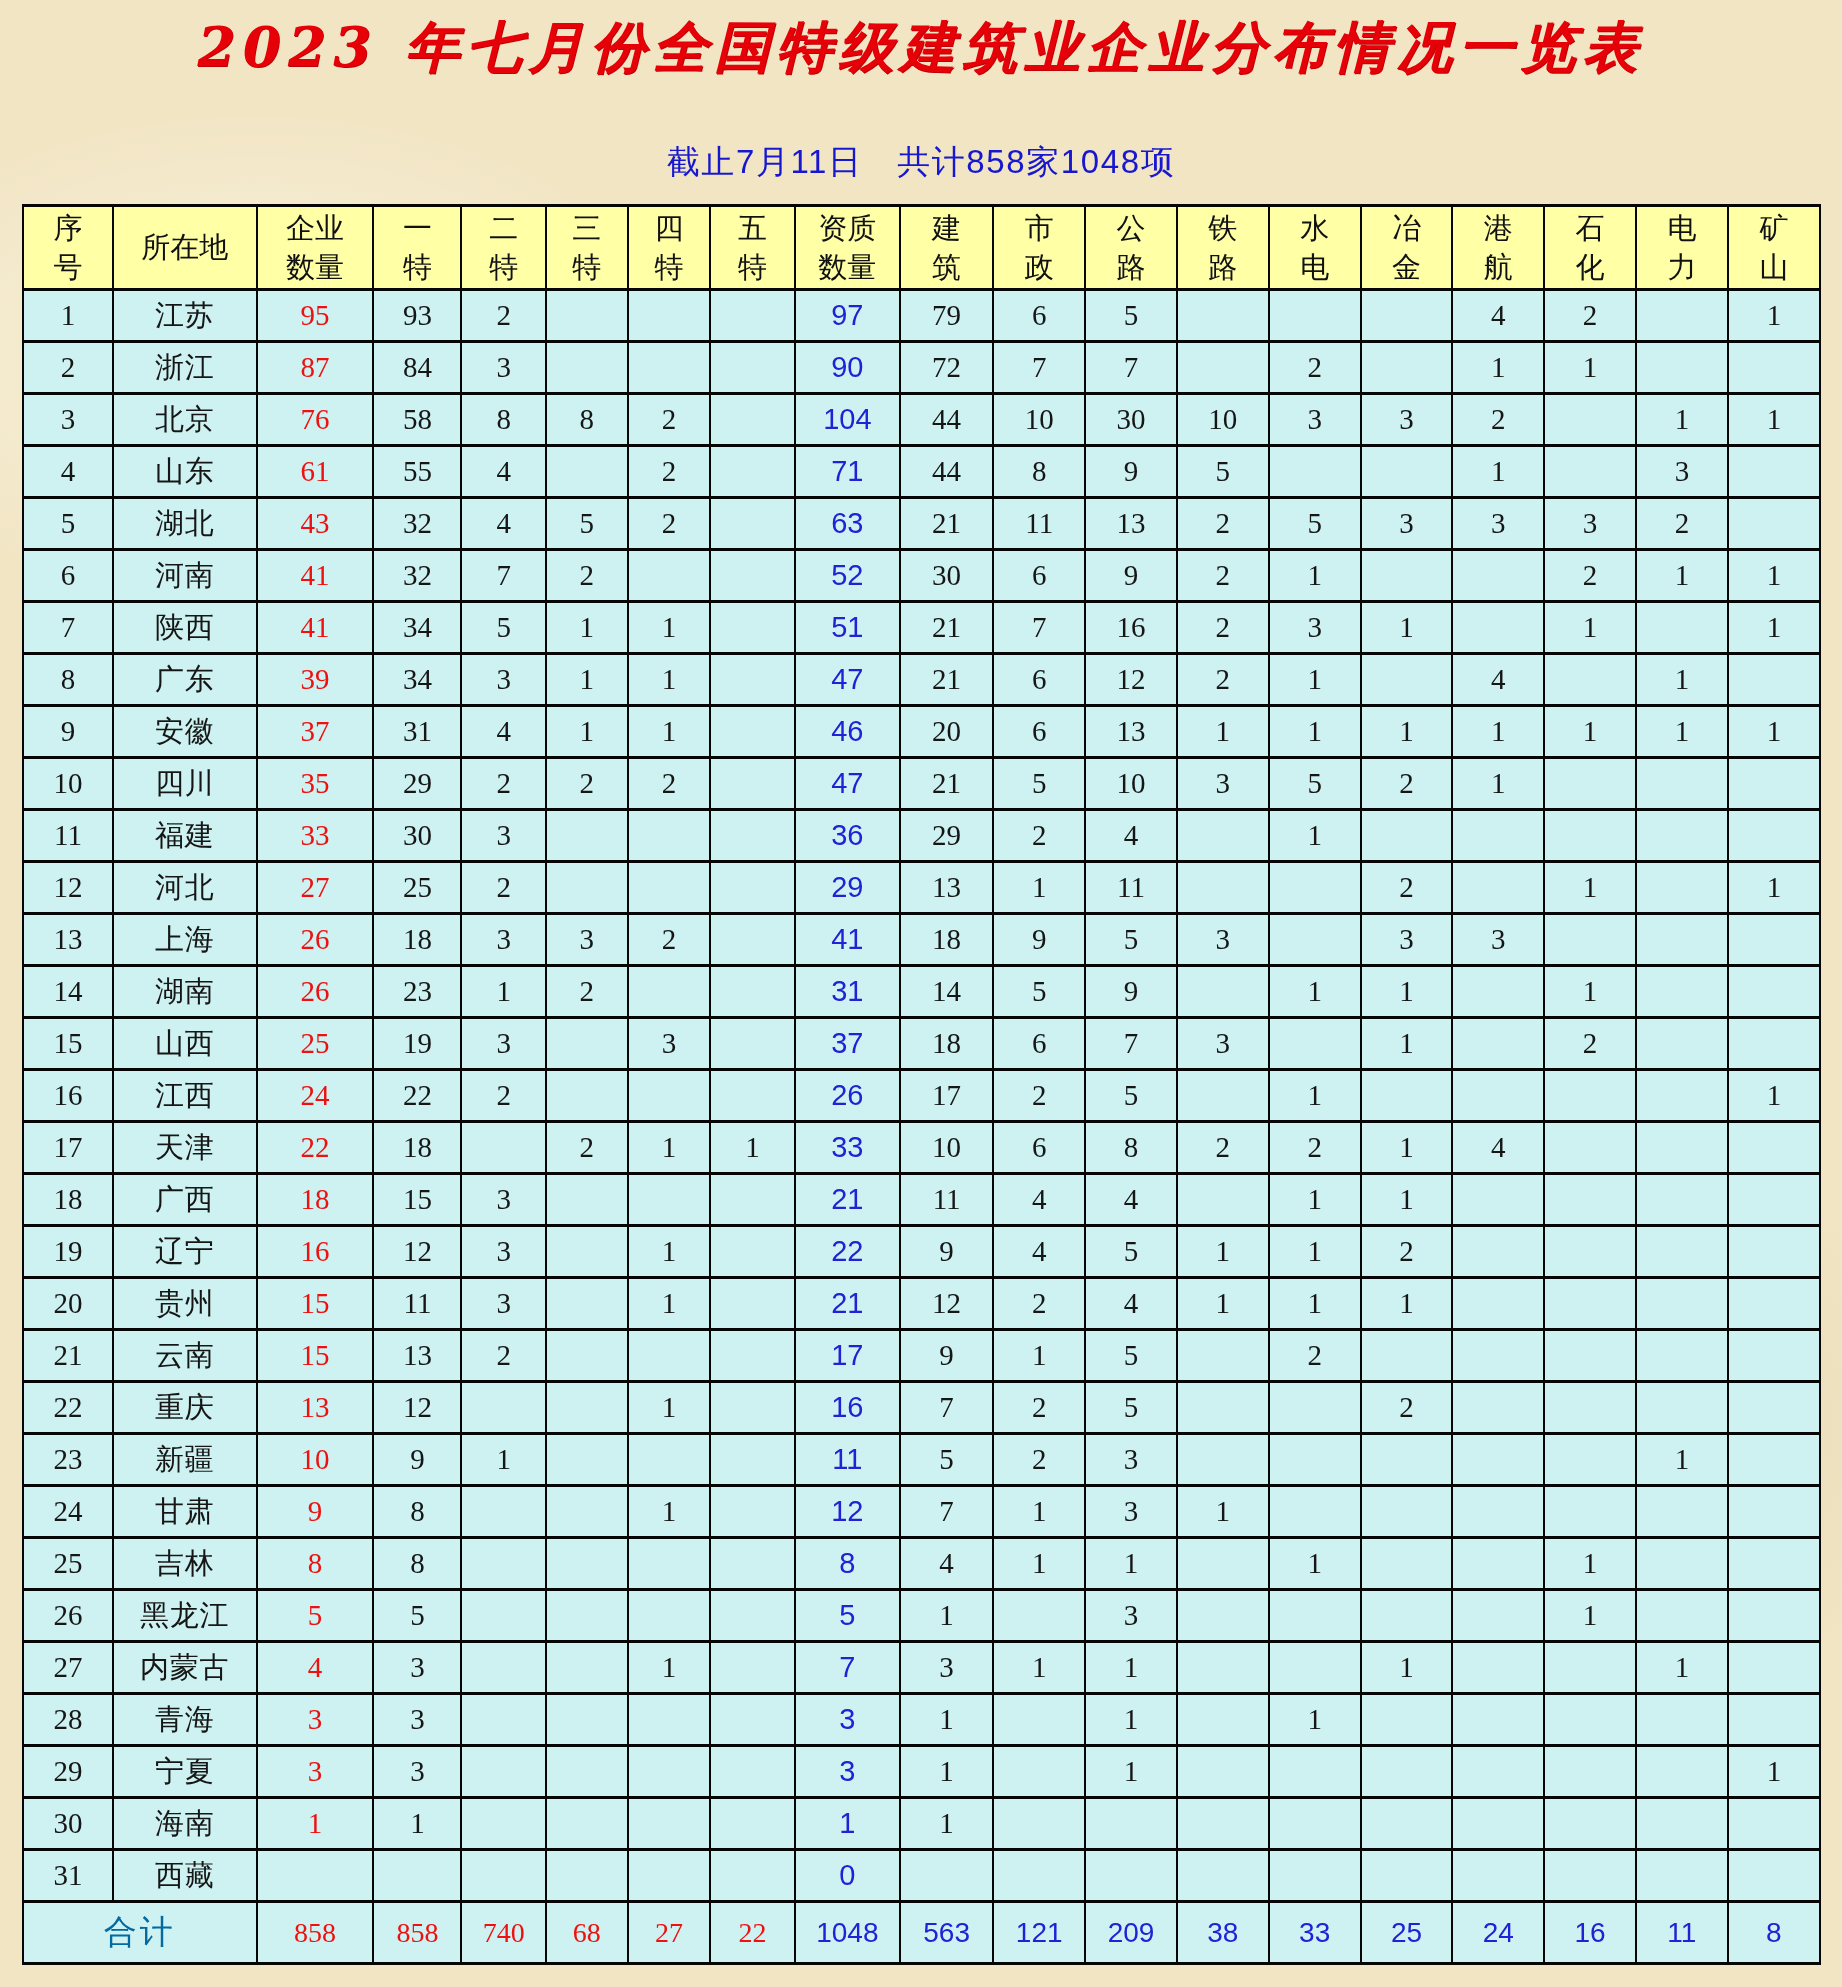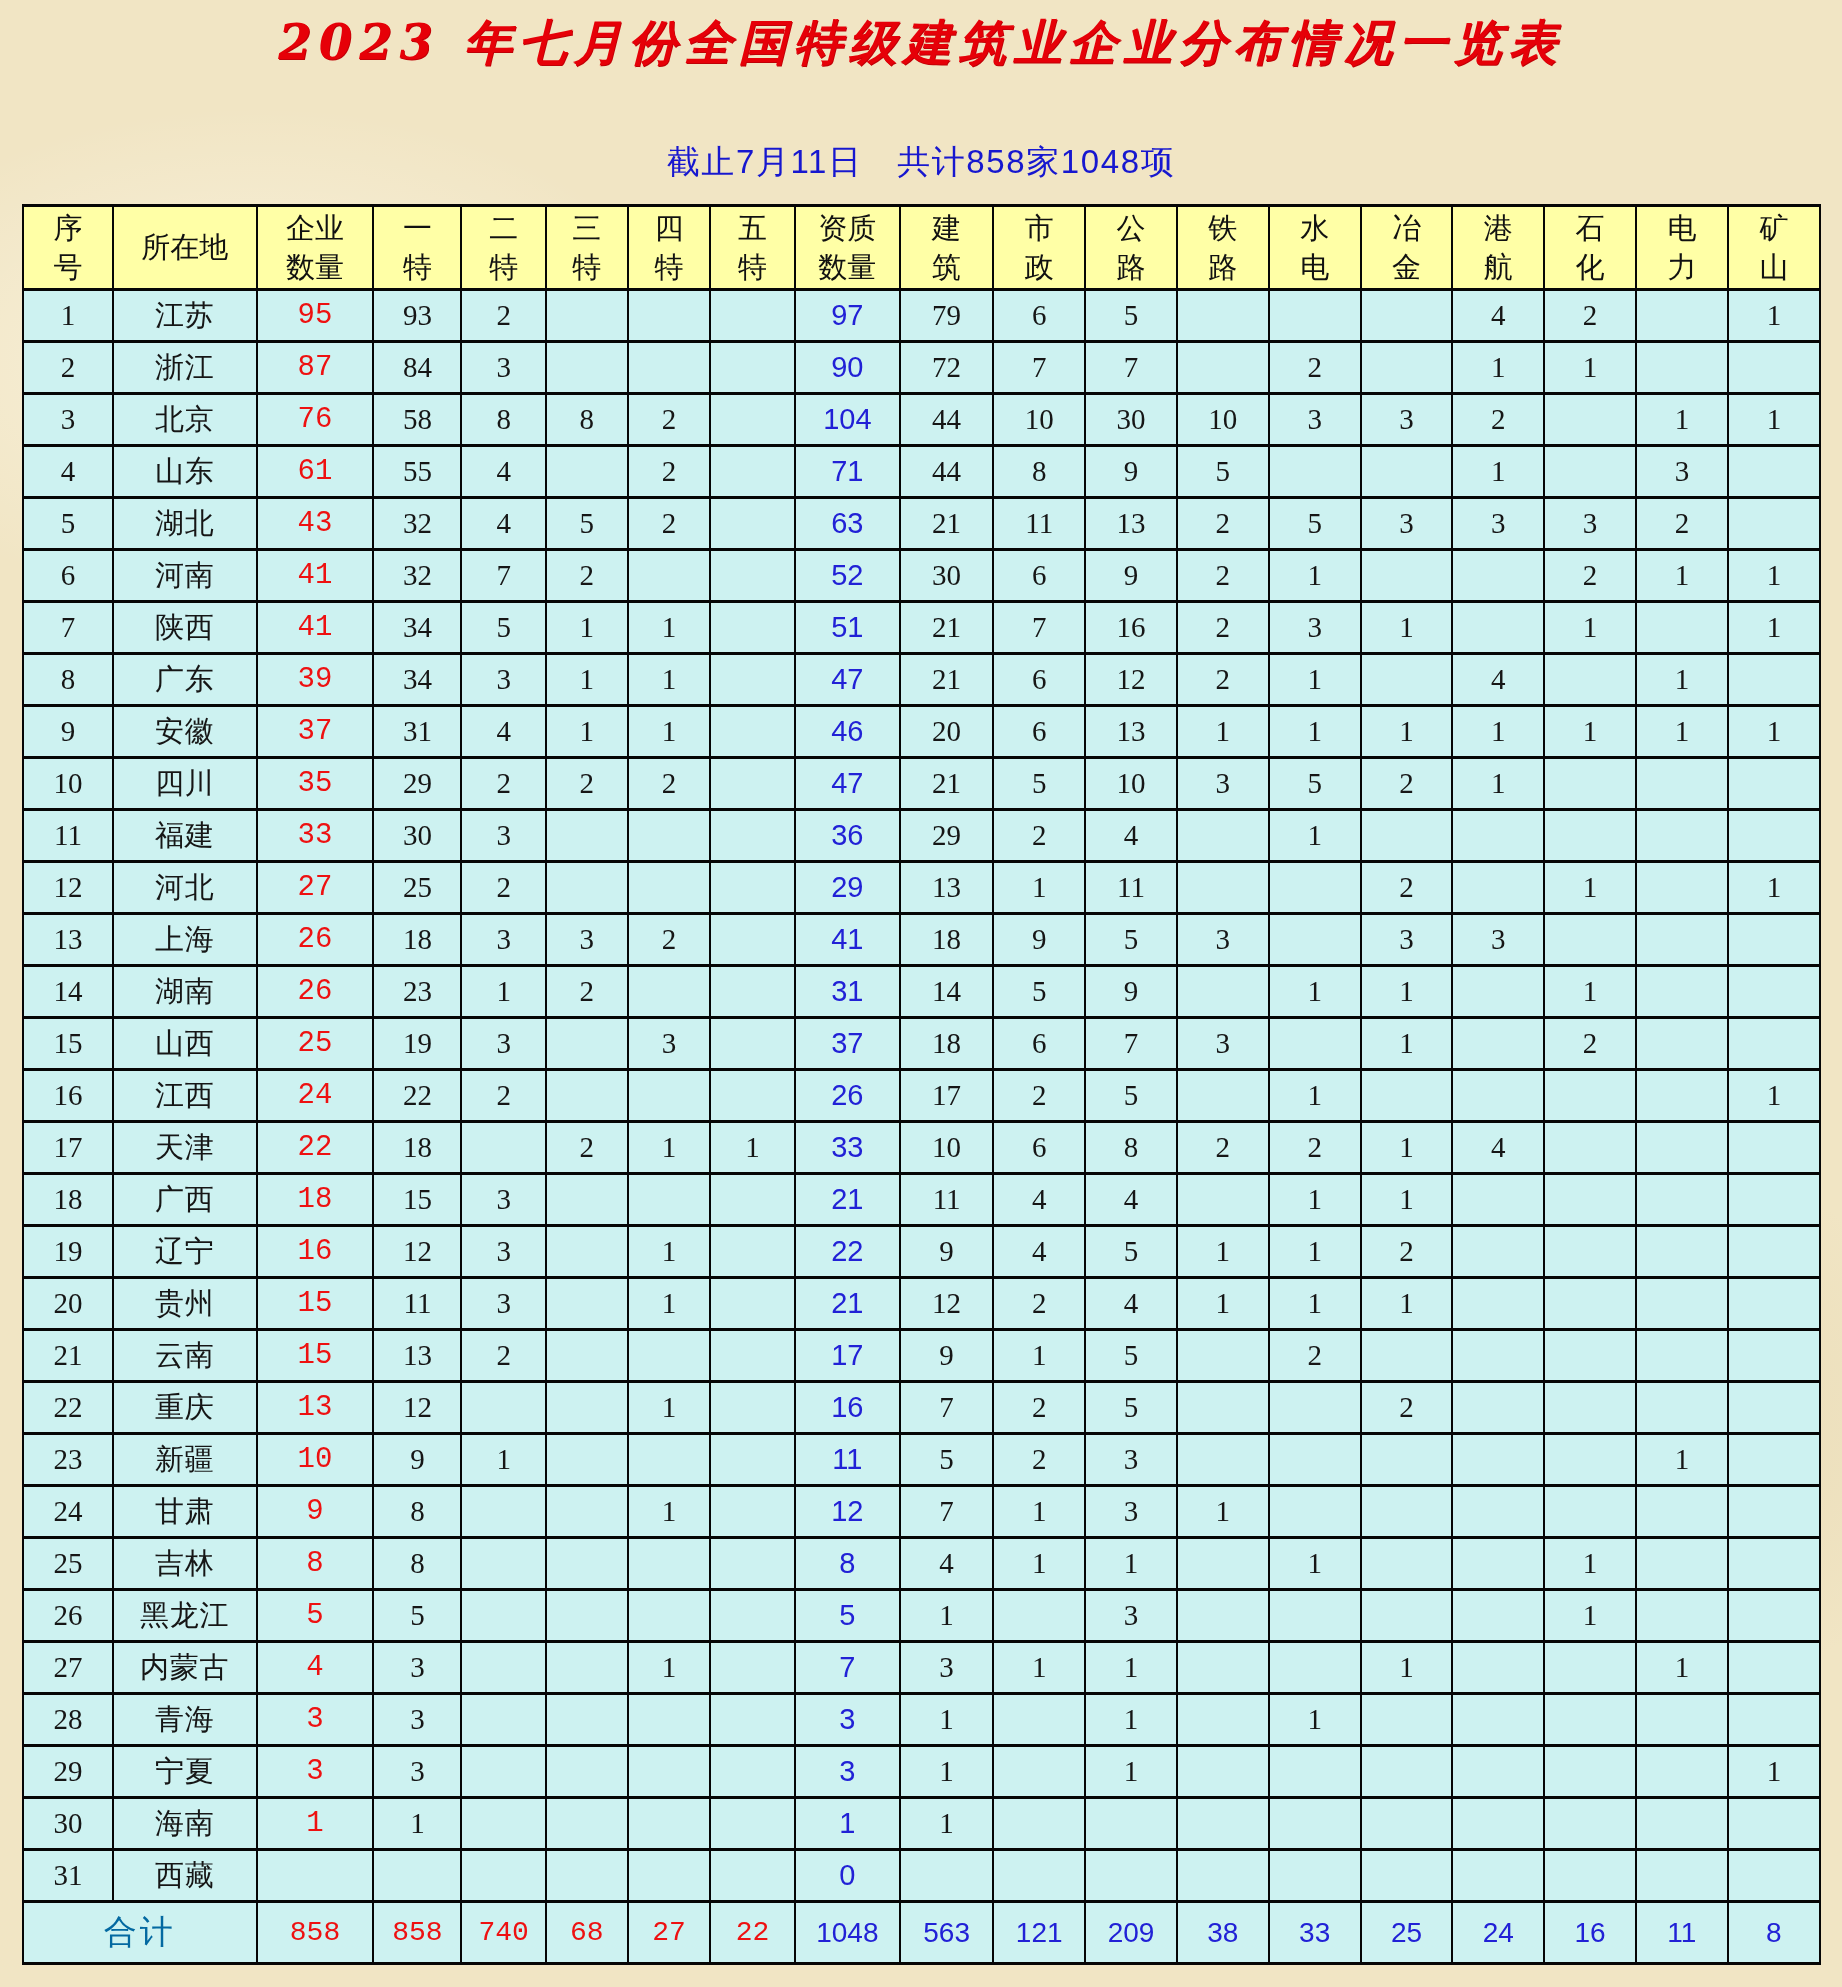--- a/index.html
+++ b/index.html
@@ -9,21 +9,21 @@
     background-color:#f1e5c4;
     background-image:
       radial-gradient(ellipse 700px 405px at 14% 18%, rgba(255,252,240,.55), transparent 62%),
       radial-gradient(ellipse 778px 506px at 82% 72%, rgba(211,192,146,.38), transparent 60%),
       radial-gradient(ellipse 592px 335px at 58% 34%, rgba(255,250,234,.42), transparent 60%),
       radial-gradient(ellipse 467px 389px at 30% 85%, rgba(220,202,160,.30), transparent 60%);
   }
   .page-title{
     position:absolute;top:11px;left:0;width:100%;text-align:center;
     font-family:"DejaVu Serif","Liberation Serif",serif;
-    font-size:48px;font-weight:bold;font-style:italic;
+    font-size:55px;font-weight:bold;font-style:italic;
     color:#e60008;letter-spacing:7px;white-space:nowrap;
     text-shadow:0.8px 0.8px 0 #c00007;
   }
   .page-subtitle{
     position:absolute;top:140px;left:0;width:100%;text-align:center;
     font-family:"Liberation Sans","DejaVu Sans",sans-serif;
     font-size:33px;font-weight:normal;color:#1717cf;letter-spacing:1.6px;
   }
   table.dist{
     position:absolute;top:204px;left:22px;width:1799px;
@@ -36,21 +36,21 @@
   thead th{
     background:#ffffa6;height:81px;font-weight:normal;
     font-size:29px;color:#111;padding:0;
   }
   thead th div{line-height:1.32;}
   tbody td{
     background:#cdf2f1;height:49px;font-size:29px;color:#161616;padding:0;
   }
   td.loc{letter-spacing:0.8px;}
   td.num{font-family:"Liberation Serif","DejaVu Serif",serif;}
-  td.red{color:#ee1111;font-family:Liberation Mono, monospace;}
+  td.red{color:#ee1111;font-family:Liberation Serif, serif;}
   td.blue{color:#2121d6;font-family:"Liberation Sans","DejaVu Sans",sans-serif;}
   tfoot td{
     background:#cdf2f1;height:59px;font-size:28px;padding:0;
   }
   td.total-label{
     color:#0369a1;font-size:33px;letter-spacing:3.1px;
   }
   td.total{font-weight:normal;}
 </style>
 </head>

